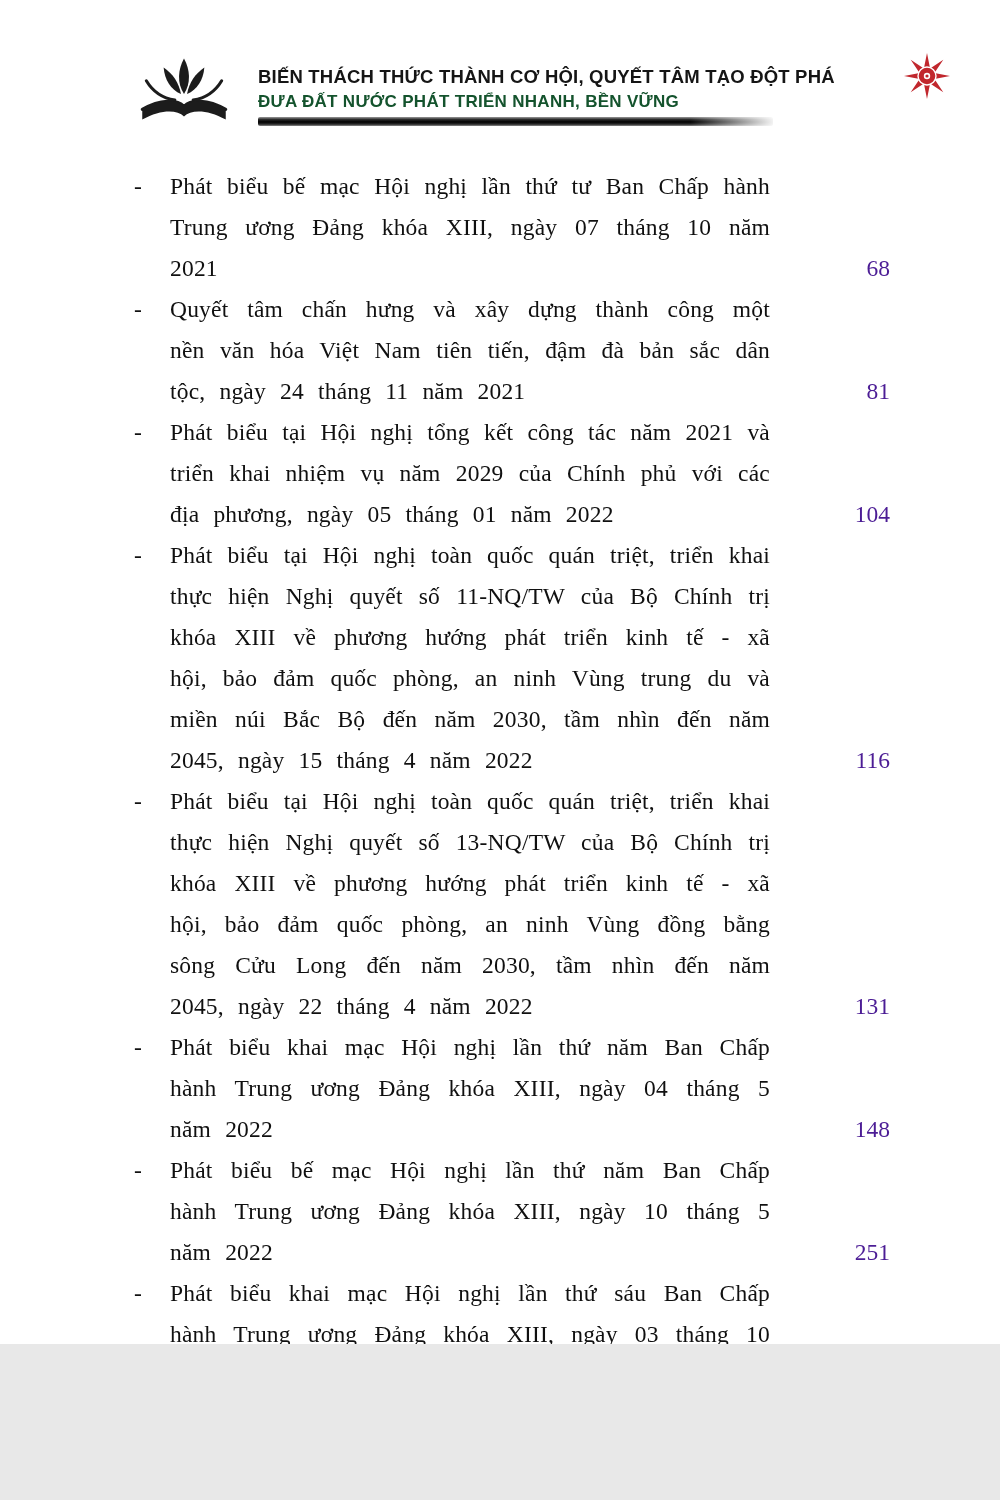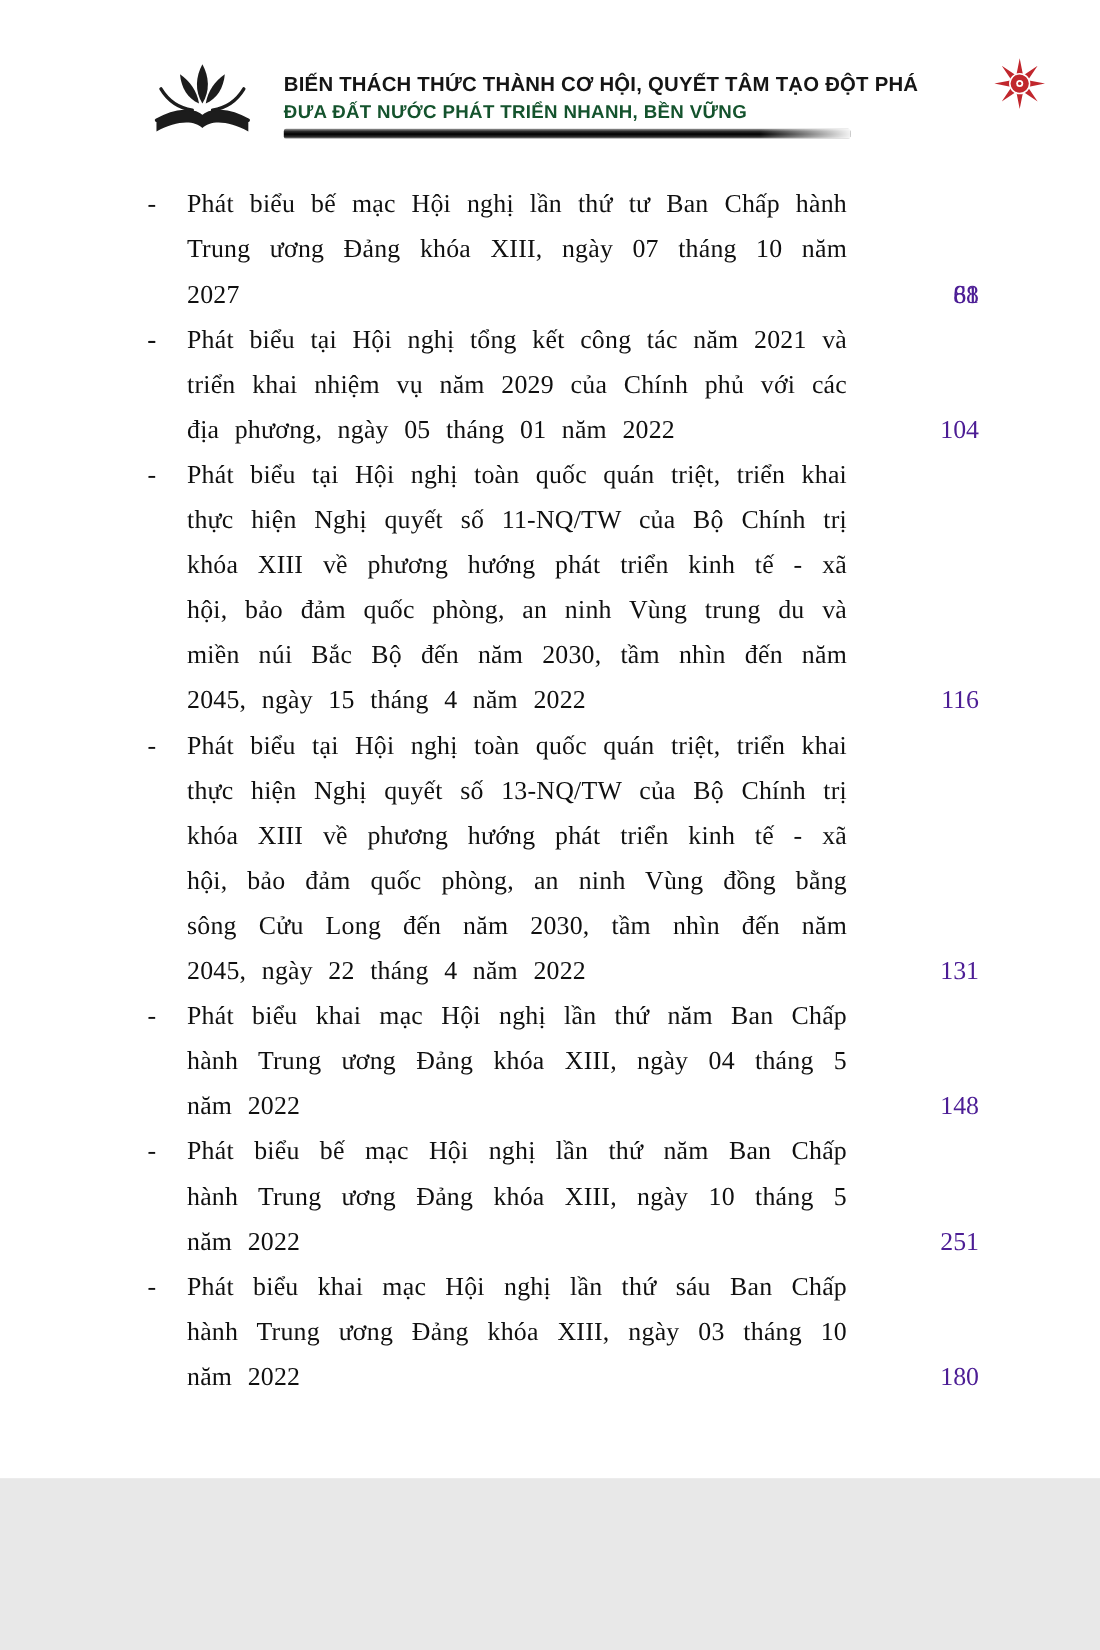--- a/index.html
+++ b/index.html
@@ -100,26 +100,27 @@
         <circle cx="24" cy="24" r="3.2" fill="#ffffff"></circle>
         <circle cx="24" cy="24" r="1.6" fill="#c1272d"></circle>
       </svg>
     </div>
   </header>
 
   <main class="toc">
 
     <div class="entry">
       <span class="dash">-</span>
-      <p class="entry-text">Phát biểu bế mạc Hội nghị lần thứ tư Ban Chấp hành Trung ương Đảng khóa XIII, ngày 07 tháng 10 năm 2027</p>
+      <p class="entry-text">Phát biểu bế mạc Hội nghị lần thứ tư Ban Chấp hành Trung ương Đảng khóa XIII, ngày 07 tháng 10 năm 2021</p>
       <span class="entry-page">68</span>
     </div>
 
     <div class="entry">
       <span class="dash">-</span>
+      <p class="entry-text">Quyết tâm chấn hưng và xây dựng thành công một nền văn hóa Việt Nam tiên tiến, đậm đà bản sắc dân tộc, ngày 24 tháng 11 năm 2021</p>
       <span class="entry-page">81</span>
     </div>
 
     <div class="entry">
       <span class="dash">-</span>
       <p class="entry-text">Phát biểu tại Hội nghị tổng kết công tác năm 2021 và triển khai nhiệm vụ năm 2029 của Chính phủ với các địa phương, ngày 05 tháng 01 năm 2022</p>
       <span class="entry-page">104</span>
     </div>
 
     <div class="entry">

